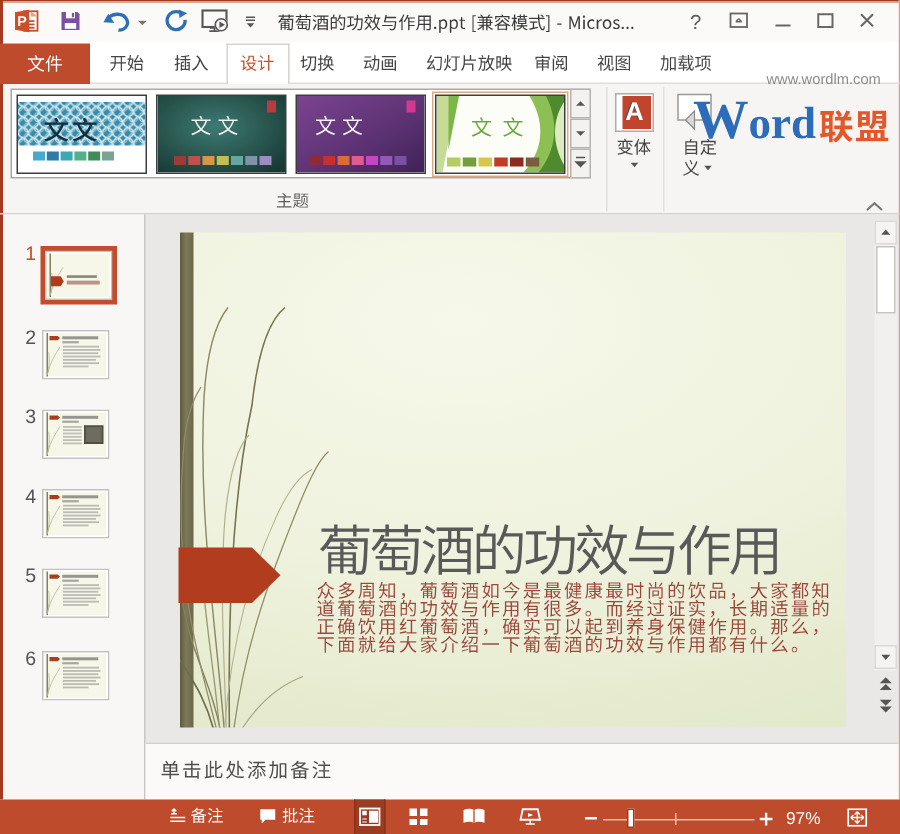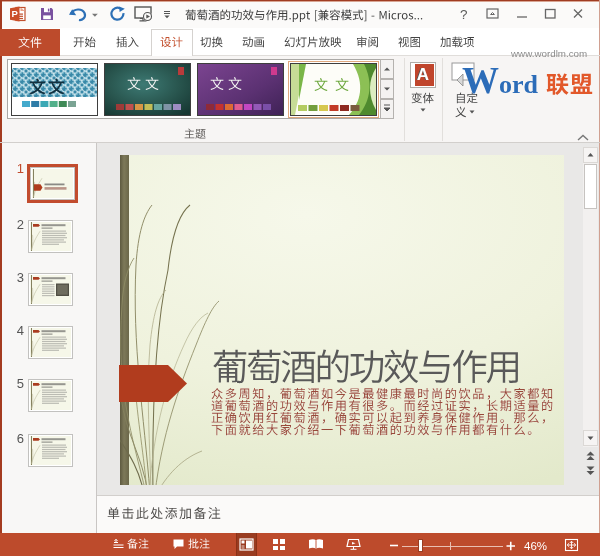--- a/index.html
+++ b/index.html
@@ -206,21 +206,21 @@
 <svg style="position:absolute;left:455px;top:102.7px;overflow:visible" width="13" height="17">
       <path d="M4.7 -9.4C5.2 -8.6 5.7 -7.4 5.9 -6.6L6.7 -6.9C6.4 -7.7 5.9 -8.8 5.5 -9.7ZM9.1 -8.8C8.4 -6.6 7.3 -4.7 5.8 -3.1C4.3 -4.5 3.2 -6.4 2.5 -8.3L1.7 -8.1C2.5 -5.9 3.7 -4 5.1 -2.5C3.9 -1.4 2.3 -0.5 0.4 0.2C0.6 0.4 0.8 0.7 0.9 0.9C2.9 0.2 4.5 -0.7 5.8 -1.9C7.1 -0.6 8.6 0.3 10.5 0.9C10.6 0.7 10.9 0.3 11.1 0.1C9.3 -0.4 7.7 -1.3 6.4 -2.5C8.1 -4.2 9.2 -6.2 10 -8.5Z" transform="translate(0,13.3)" fill="#444444"></path>
     </svg>
 <svg class="abs" style="left:468px;top:109px" width="8" height="6">
       <path d="M1.5 1.5 L6.5 1.5 L4 4.5 Z" fill="#555"></path>
     </svg>
 <svg class="abs" style="left:576px;top:132px" width="14" height="10">
       <path d="M2 8 L7 3.5 L12 8" fill="none" stroke="#777" stroke-width="1.4"></path>
     </svg>
 <div class="abs" style="left:511px;top:48px;width:90px;font:9.8px 'Liberation Sans';color:#8b8b8b">www.wordlm.com</div>
-<div class="abs" style="left:462px;top:59px;font:bold 37px 'Liberation Serif';color:#2c6cb8">W<span style="font-size:26px">ord</span></div>
+<div class="abs" style="left:462px;top:59px;font:bold 37px 'Liberation Serif';color:#2c6cb8">W<span style="font-size:30px">ord</span></div>
 <svg style="position:absolute;left:546px;top:65.8px;overflow:visible" width="50" height="34">
       <path d="M10.9 -18.1C11.7 -17.1 12.6 -15.8 13 -14.8H10.6V-12.3H14.4V-9.3V-9.1H10.1V-6.6H14.1C13.7 -4.3 12.5 -1.7 9.1 0.4C9.8 0.9 10.7 1.7 11.1 2.3C13.5 0.8 15 -1.1 15.9 -2.9C17 -0.7 18.6 1 20.7 2C21.1 1.3 21.9 0.3 22.5 -0.3C19.8 -1.4 17.9 -3.7 17 -6.6H22.2V-9.1H17.2V-9.3V-12.3H21.5V-14.8H18.9C19.5 -15.8 20.2 -17.2 20.9 -18.4L18.1 -19.1C17.7 -17.8 16.9 -16 16.1 -14.8H13.5L15.4 -15.8C15 -16.8 14.1 -18.2 13.1 -19.2ZM0.6 -3.5 1.2 -0.9 6.7 -1.9V2.1H9.1V-2.3L10.9 -2.6L10.7 -5L9.1 -4.8V-16.2H9.9V-18.7H0.9V-16.2H1.9V-3.7ZM4.3 -16.2H6.7V-13.8H4.3ZM4.3 -11.5H6.7V-9.1H4.3ZM4.3 -6.8H6.7V-4.4L4.3 -4Z M35.6 -18.9V-14.2C35.6 -12.2 35.4 -9.7 33.2 -8C33.7 -7.7 34.8 -6.8 35.1 -6.3C36.5 -7.3 37.2 -8.8 37.7 -10.3H42.1V-9.2C42.1 -8.9 42 -8.8 41.7 -8.8C41.4 -8.8 40.3 -8.8 39.4 -8.8C39.8 -8.2 40.2 -7.3 40.4 -6.6C41.8 -6.6 43 -6.6 43.8 -7C44.6 -7.4 44.8 -8 44.8 -9.2V-18.9ZM38.1 -16.7H42.1V-15.4H38.1ZM38.1 -13.5H42.1V-12.2H38C38.1 -12.6 38.1 -13.1 38.1 -13.5ZM28.6 -12.7H31.4V-11H28.6ZM28.6 -14.7V-16.4H31.4V-14.7ZM26 -18.5V-7.8H28.6V-8.9H33.9V-18.5ZM27.4 -6.1V-0.9H24.7V1.4H46.2V-0.9H43.7V-6.1ZM30 -0.9V-4H32V-0.9ZM34.5 -0.9V-4H36.5V-0.9ZM39 -0.9V-4H41V-0.9Z" transform="translate(0,26.7)" fill="#e2582a"></path>
     </svg>
 <div class="abs" style="left:2px;top:143px;width:597px;height:390px;background:#e9e8e7"></div>
 <div class="abs" style="left:2px;top:143px;width:94px;height:390px;background:#f8f7f6"></div>
 <div class="abs" style="left:96px;top:143px;width:1px;height:390px;background:#c9c6c4"></div>
 <div class="abs" style="left:27px;top:164px;width:51px;height:39px;background:#c24c2e"></div>
 <svg class="abs" style="left:30px;top:167px" width="45" height="33" viewBox="0 0 45 33">
       <rect x="0.5" y="0.5" width="44" height="32" fill="#fff" stroke="#c2c1bf" stroke-width="1"></rect>
       <rect x="2" y="2" width="41" height="29" fill="#f6f7e9"></rect>
@@ -410,19 +410,19 @@
 </svg>
 <svg class="abs" style="left:389px;top:543px" width="12" height="6">
       <path d="M1 2.5 H9" stroke="#fff" stroke-width="1.6"></path>
     </svg>
 <div class="abs" style="left:402px;top:545.5px;width:101px;height:1px;background:#e9bfb2"></div>
 <div class="abs" style="left:450px;top:542px;width:1px;height:8px;background:#e9bfb2"></div>
 <div class="abs" style="left:418px;top:539px;width:5px;height:13px;background:#fff;border:1px solid #993c21"></div>
 <svg class="abs" style="left:505px;top:540px" width="12" height="12">
       <path d="M1.5 6 H10 M5.75 1.75 V10.25" stroke="#fff" stroke-width="1.6"></path>
     </svg>
-<div class="abs" style="left:524px;top:540px;font:11.5px 'Liberation Sans';color:#fff">46%</div>
+<div class="abs" style="left:524px;top:540px;font:11.5px 'Liberation Sans';color:#fff">97%</div>
 <svg class="abs" style="left:564px;top:538px" width="15" height="14" viewBox="0 0 15 14">
 <rect x="1.5" y="1.5" width="12" height="11" fill="none" stroke="#fff" stroke-width="1.1"></rect>
 <path d="M7.5 3 L7.5 11 M3 7 L12 7" stroke="#fff" stroke-width="0"></path>
 <path d="M7.5 3.2 L5.8 5 M7.5 3.2 L9.2 5 M7.5 10.8 L5.8 9 M7.5 10.8 L9.2 9 M3.2 7 L5 5.3 M3.2 7 L5 8.7 M11.8 7 L10 5.3 M11.8 7 L10 8.7" stroke="#fff" stroke-width="0.9" fill="none"></path>
 <path d="M7.5 3.4 V10.6 M3.4 7 H11.6" stroke="#fff" stroke-width="0.9"></path>
 </svg>
 </div>
 </body></html>

